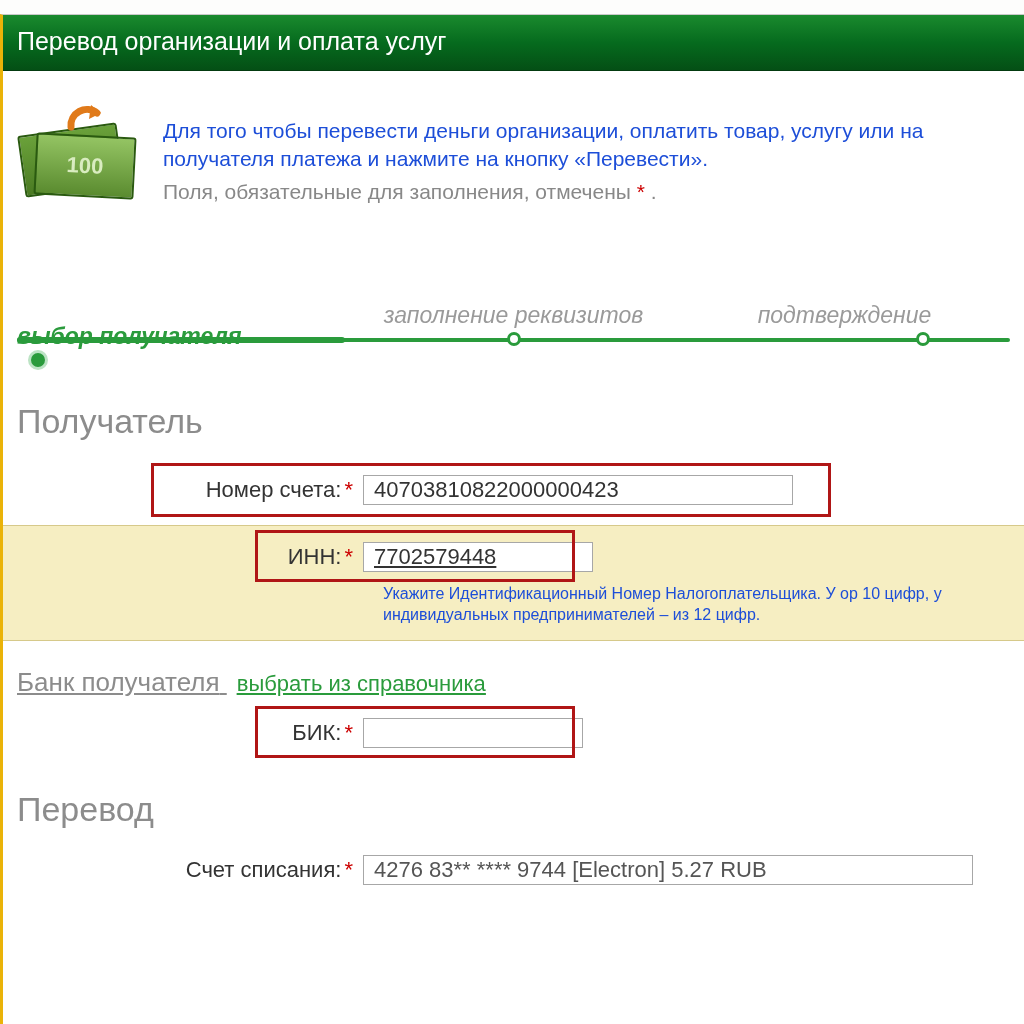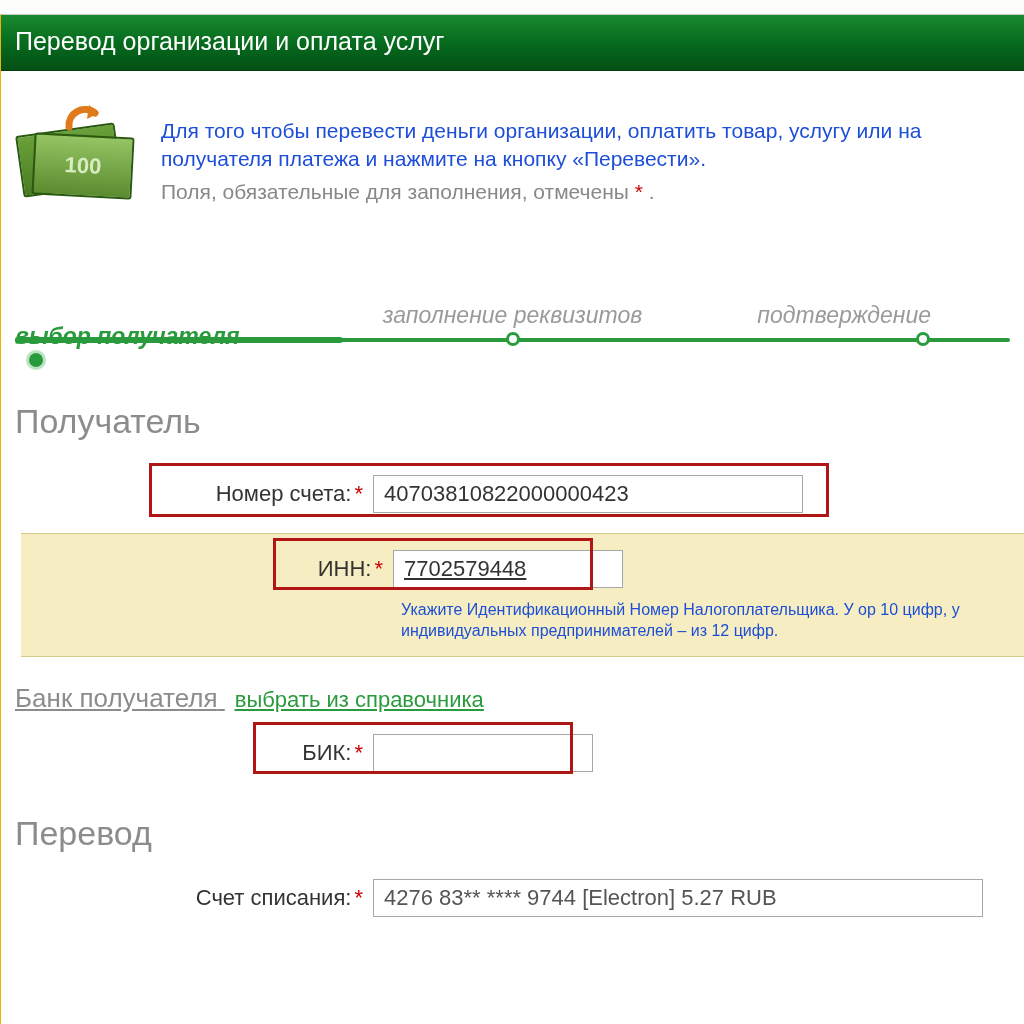--- a/index.html
+++ b/index.html
@@ -6,21 +6,21 @@
   body {
     font-family: Arial, Helvetica, sans-serif;
     background: #fdfdfc;
     width: 1024px;
     height: 1024px;
     overflow: hidden;
     font-size: 21px;
     color: #555;
   }
   .outer {
-    border-left: 1px solid #eab308;
+    border-left: 3px solid #eab308;
     border-top: 1px solid #c9c9c9;
     margin: 14px 0 0 0;
     background: #fff;
     height: 1010px;
     position: relative;
   }
   .header-bar {
     background: linear-gradient(to bottom, #1a8a2e 0%, #066b1e 50%, #044f15 100%);
     color: #fff;
     font-size: 25px;
@@ -93,32 +93,32 @@
   .step:first-child .dot { left:14px; transform:none;}
   .step:nth-child(2) .dot { left:50%; }
   .step:last-child .dot { left:auto; right:80px; transform:none;}
 
   .section-title {
     font-size:34px; color:#8c8c8c; margin:44px 0 0 14px;
   }
 
   .form-area { margin-top:28px; }
   .row {
-    display:flex; align-items:center; padding:6px 12px;
+    display:flex; align-items:center; padding:6px 0;
     position:relative;
   }
   .row .label {
     width:360px; text-align:right; padding-right:10px;
     color:#333; font-size:22px;
   }
   .row .label .req { color:#c00; margin-left:3px;}
   .row .field { flex:1; }
   input.text-field, .select-field {
     border:1px solid #a7a7a7; background:#fff;
-    height:38px; padding:4px 10px; font-size:22px; color:#333;
+    height:30px; padding:4px 10px; font-size:22px; color:#333;
     font-family:inherit;
   }
   .w-big { width:430px; }
   .w-med { width:230px;text-decoration:underline; }
   .w-bik { width:220px; }
 
   .hint {
     margin-left:380px; color:#1d4ed8; font-size:16px; line-height:1.3;
     padding:6px 10px 10px 0;
   }
@@ -194,21 +194,21 @@
     <div class="row" style="position:relative;">
       <div class="label">
         <span>Номер счета:</span><span class="req">*</span>
       </div>
       <div class="field">
         <input class="text-field w-big" value="40703810822000000423" style="">
       </div>
       <div class="highlight-box" style="left:148px; top:-6px; width:680px; height:54px;"></div>
     </div>
 
-    <div class="yellow-row" style="margin-top:14px;margin-left:20px;">
+    <div class="yellow-row" style="margin-top:14px;">
       <div class="row" style="position:relative;">
         <div class="label">
           <span>ИНН:</span><span class="req">*</span>
         </div>
         <div class="field">
           <input class="text-field w-med" value="7702579448" style="">
         </div>
         <div class="highlight-box" style="left:252px; top:-6px; width:320px; height:52px;"></div>
       </div>
       <div class="hint">Укажите Идентификационный Номер Налогоплательщика. У ор 10 цифр, у индивидуальных предпринимателей – из 12 цифр.</div>

